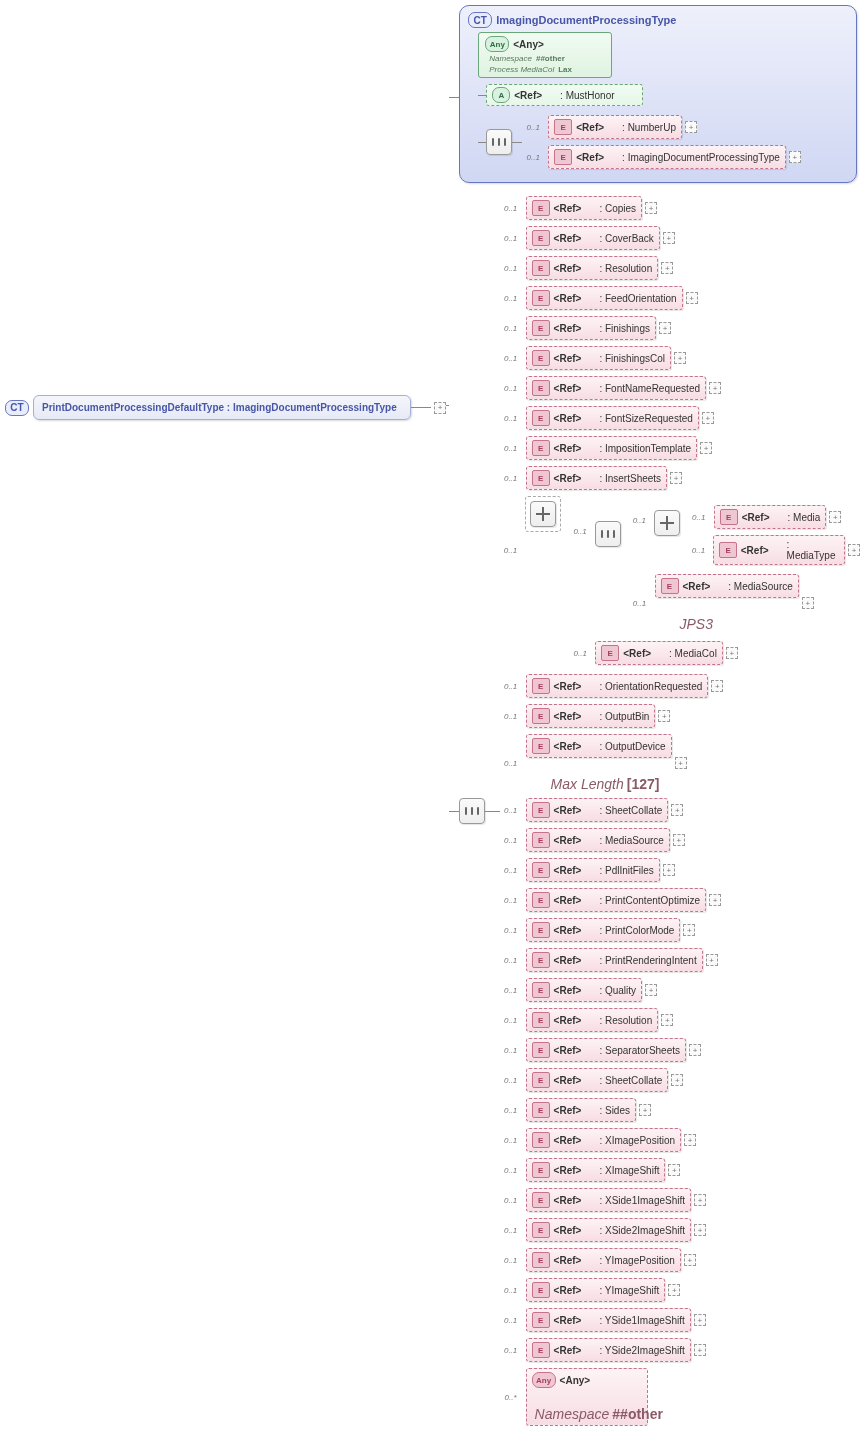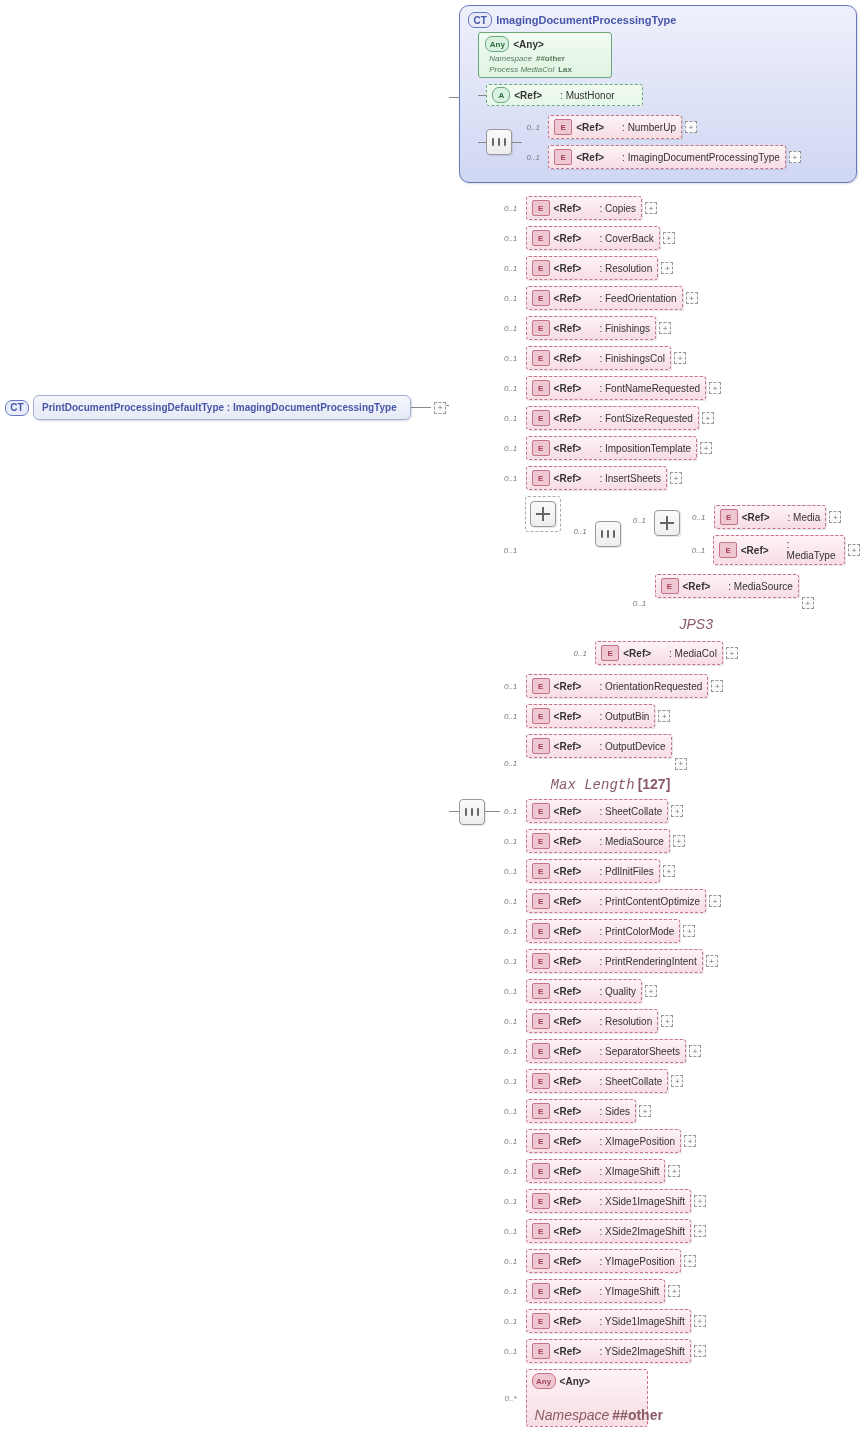--- a/index.html
+++ b/index.html
@@ -342,21 +342,21 @@
               <div class="plus-box">+</div>
             </div>
             <div class="card-row">
               <span class="card">0..1</span>
               <div class="elem-wrap">
                 <div class="elem-box">
                   <span class="e-badge">E</span>
                   <span class="ref-label">&lt;Ref&gt;</span>
                   <span class="type-label">: OutputDevice</span>
                 </div>
-                <div class="elem-meta"><span style="font-style: italic; font-weight: normal; font-family: Liberation Mono, monospace;">Max Length</span><span>[127]</span></div>
+                <div class="elem-meta"><span style="font-style: italic; font-weight: normal;">Max Length</span><span>[127]</span></div>
               </div>
               <div class="plus-box">+</div>
             </div>
             <div class="card-row">
               <span class="card">0..1</span>
               <div class="elem-wrap">
                 <div class="elem-box">
                   <span class="e-badge">E</span>
                   <span class="ref-label">&lt;Ref&gt;</span>
                   <span class="type-label">: SheetCollate</span>

